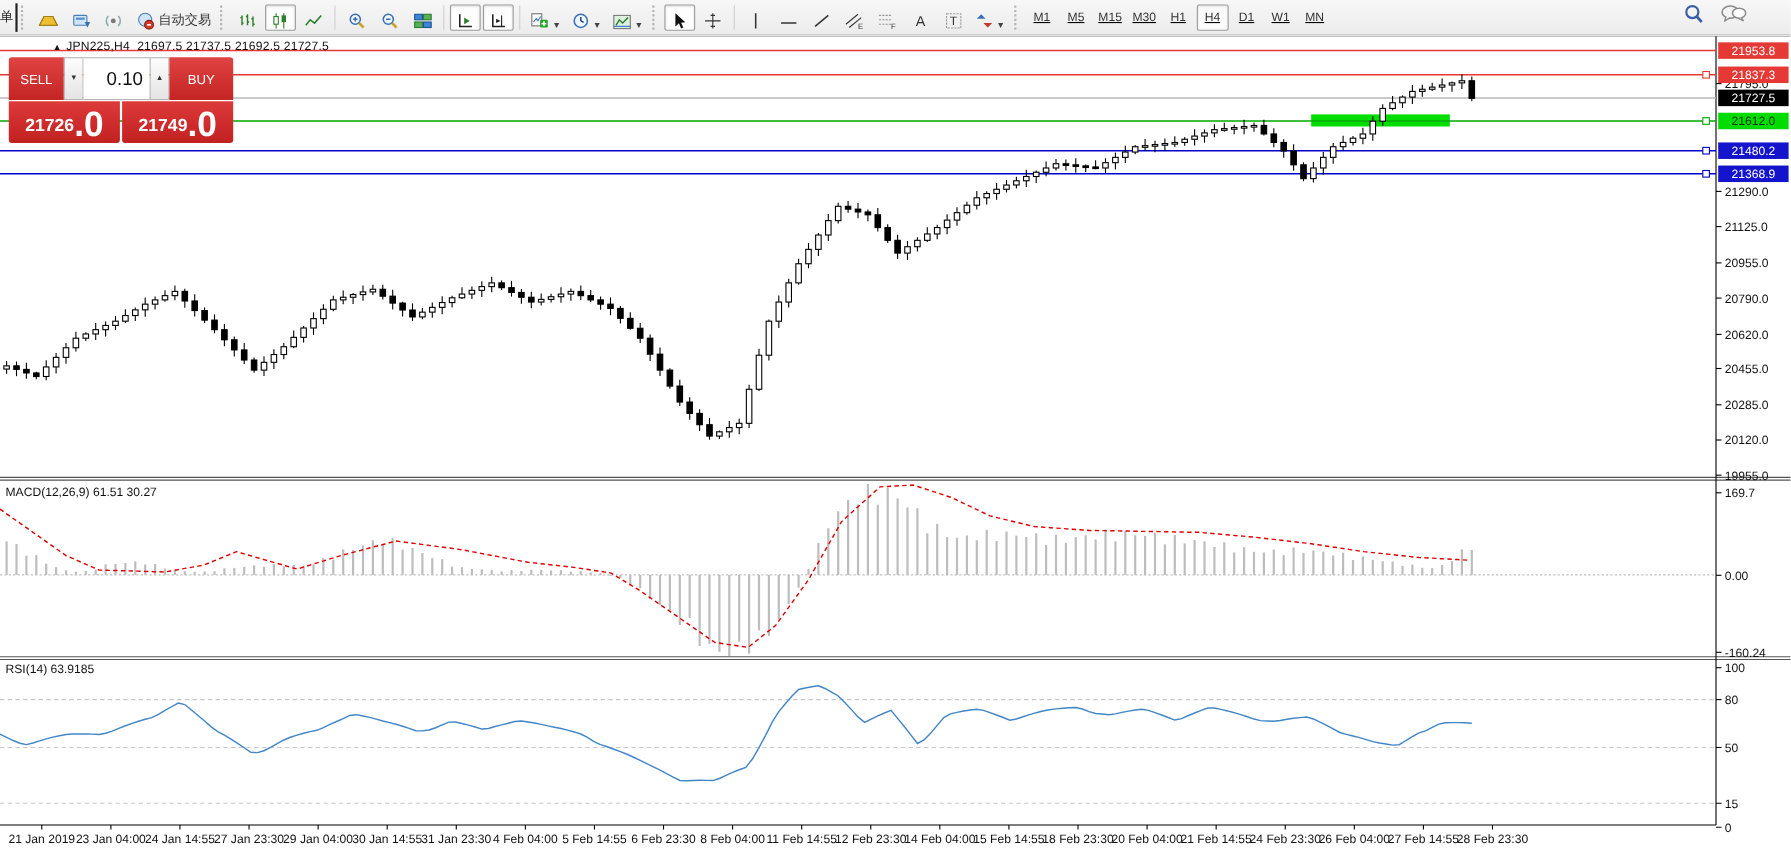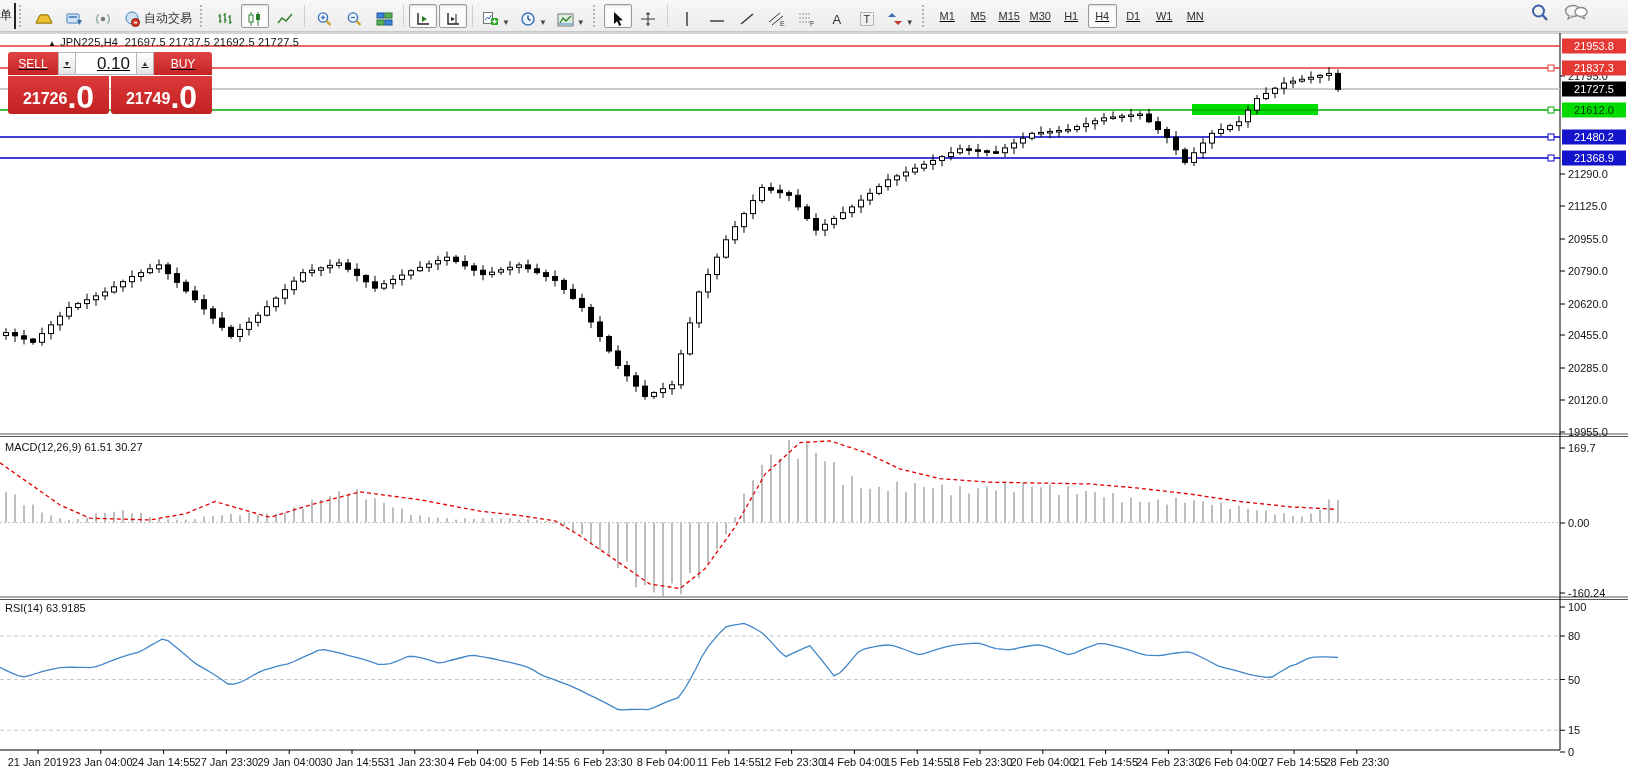--- a/index.html
+++ b/index.html
@@ -22,21 +22,21 @@
   #tb-right{position:absolute;right:40px;top:3px;display:flex;gap:14px;align-items:center;}
   .partial-btn{height:26px;width:14px;overflow:hidden;display:flex;align-items:center;font-size:12px;color:#222;border-right:2px solid #222;}
 
   
   #chart-title{position:absolute;left:8px;top:36px;font-size:11px;color:#111;z-index:5;letter-spacing:.2px;margin-left:40px;}
   #chart-title .mk{font-size:8px;margin-right:4px;}
   #annotation{position:absolute;left:893px;top:99px;font-size:22px;font-weight:bold;color:#00cc00;z-index:6;white-space:nowrap;}
 
   
   #trade-panel{position:absolute;left:8px;top:52px;width:204px;z-index:10;font-family:"Liberation Sans",sans-serif;}
-  #tp-row1{display:flex;height:23px;text-decoration:underline;}
+  #tp-row1{display:flex;height:39px;}
   .tp-btn{background:linear-gradient(#e04343,#c42424);color:#fff;font-size:12px;display:flex;align-items:center;justify-content:center;}
   #tp-sell{width:50px;border-radius:3px 0 0 0;}
   #tp-buy{width:53px;flex:1;border-radius:0 3px 0 0;}
   .tp-step{width:18px;background:linear-gradient(#fdfdfd,#e4e4e4);border:1px solid #b5b5b5;display:flex;align-items:center;justify-content:center;font-size:7px;color:#333;box-sizing:border-box;}
   #tp-vol{width:60px;border:1px solid #b5b5b5;border-left:none;border-right:none;background:#fff;font-size:17px;color:#111;text-align:right;padding:0 6px;box-sizing:border-box;}
   #tp-row2{display:flex;height:38px;margin-top:1px;gap:2px;}
   .tp-price{flex:1;background:linear-gradient(#dd3a3a,#c22121);color:#fff;display:flex;align-items:flex-end;justify-content:center;padding-bottom:2px;border-radius:0 0 3px 3px;}
   .tp-price .small{font-size:16px;font-weight:bold;line-height:26px;}
   .tp-price .big{font-size:32px;font-weight:bold;line-height:30px;}
 

